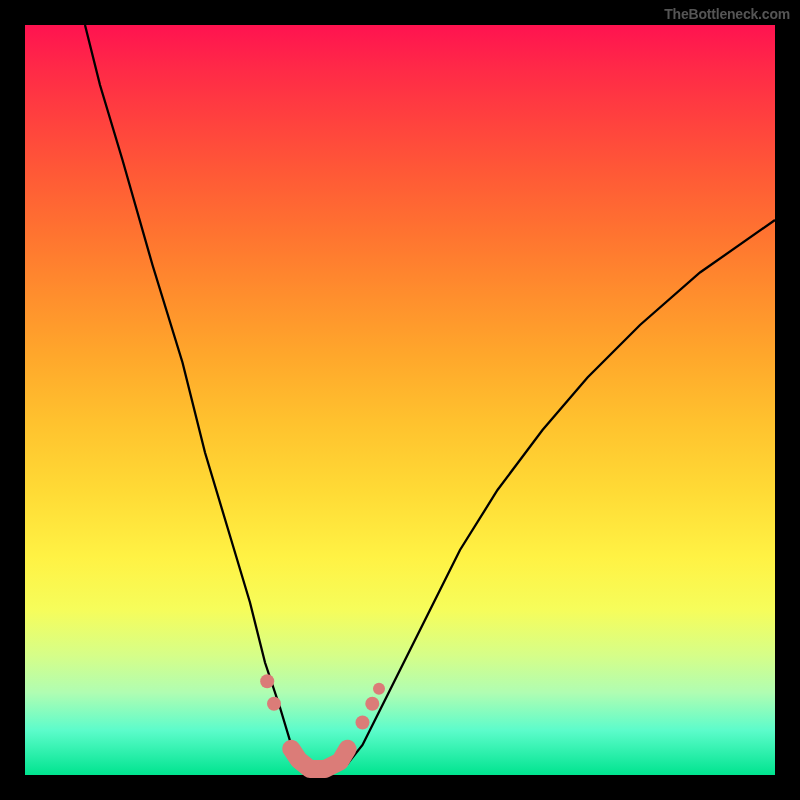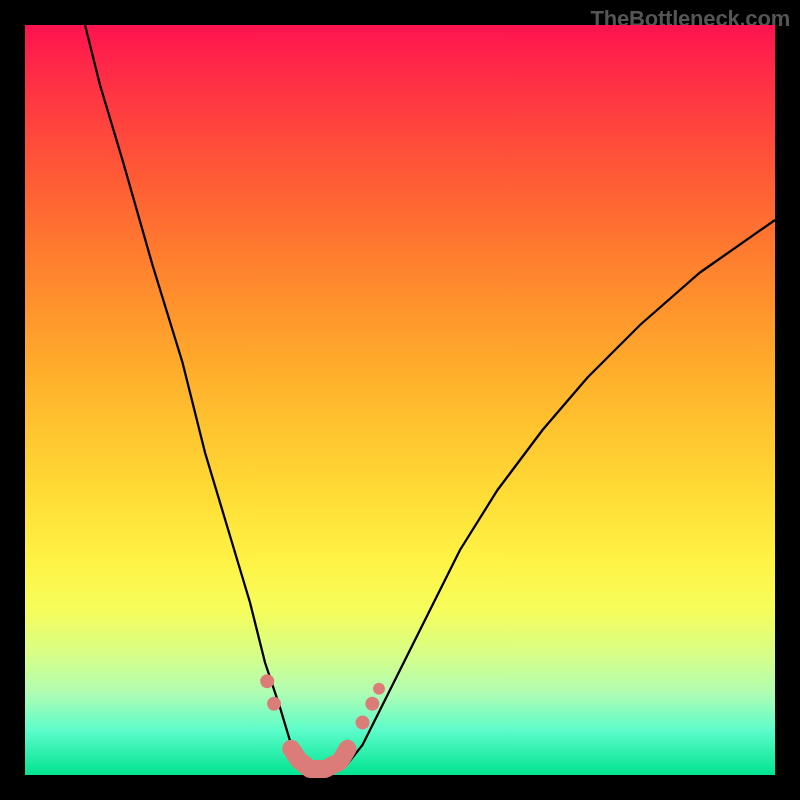--- a/index.html
+++ b/index.html
@@ -17,21 +17,21 @@
     top: 0;
     width: 800px;
     height: 800px;
     background: #000;
   }
   .watermark {
     position: absolute;
     top: 6px;
     right: 10px;
     color: #555;
-    font-size: 22px;
+    font-size: 14px;
     font-weight: 600;
     letter-spacing: -0.2px;
   }
   .plot {
     position: absolute;
     left: 25px;
     top: 25px;
     width: 750px;
     height: 750px;
     background: linear-gradient(to bottom,

